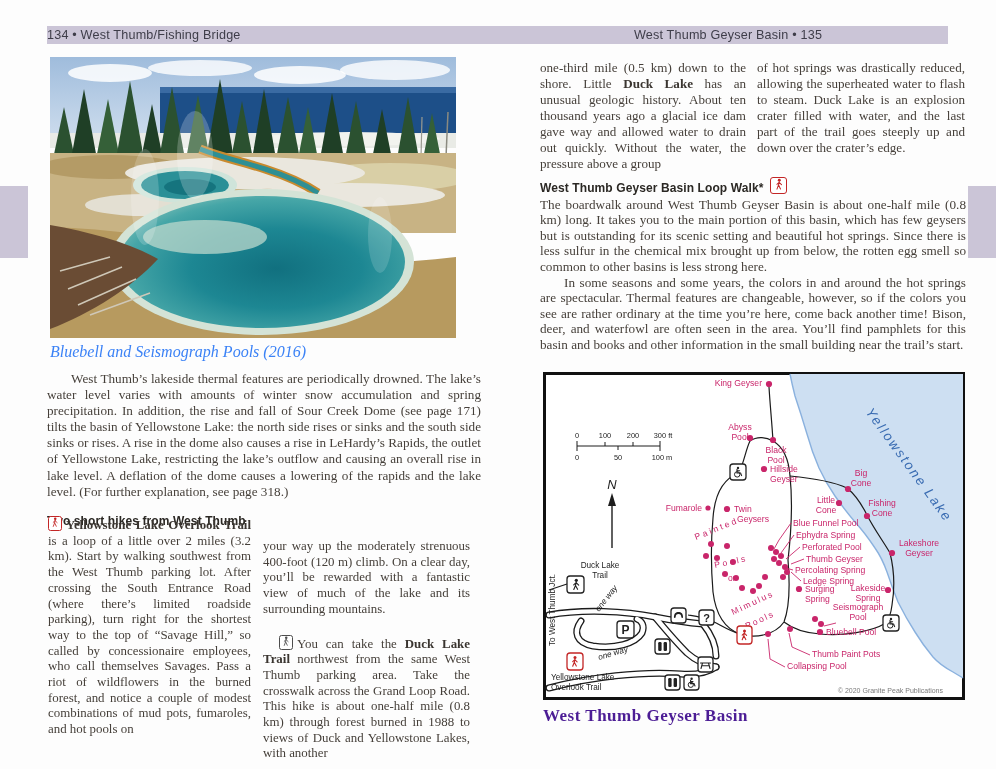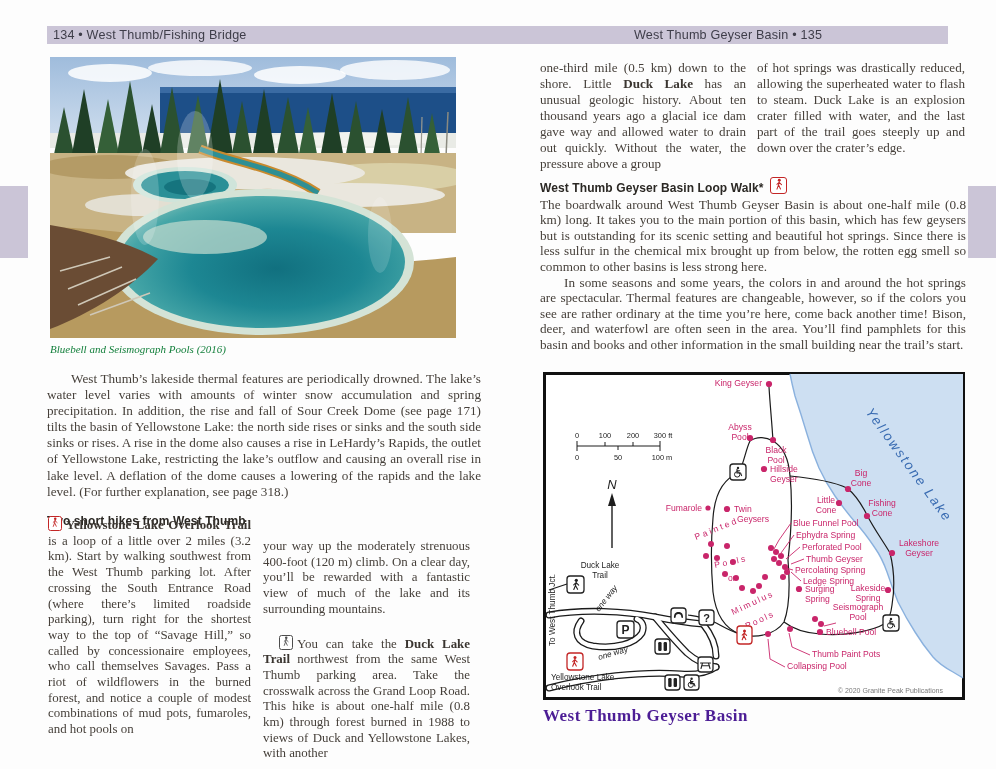--- a/index.html
+++ b/index.html
@@ -3,21 +3,21 @@
 <meta charset="utf-8">
 <style>
   html,body{margin:0;padding:0}
   body{width:996px;height:769px;position:relative;background:#fdfdfd;font-family:"Liberation Serif",serif;color:#453f39;overflow:hidden}
   .abs{position:absolute}
   .bar{background:#cbc5d7;height:18px;font-family:"Liberation Sans",sans-serif;font-size:12.6px;line-height:18px;color:#3e3d49;letter-spacing:.2px}
   .tab{background:#cbc5d7}
   .para{text-align:justify;font-size:13.2px;line-height:16.1px}
   .cols{text-align:justify;font-size:12.9px;line-height:15.7px}
   .head{font-family:"Liberation Sans",sans-serif;font-weight:bold;font-size:12px;color:#2b2824;letter-spacing:.1px}
-  .cap{font-style:italic;font-size:11px;color:#15803d}
+  .cap{font-style:italic;font-size:16px;color:#3b82f6}
   .mapcap{font-family:"Liberation Serif",serif;font-weight:bold;font-size:17px;color:#4c1d95;text-align:left;letter-spacing:.5px}
   .ind{display:block;text-indent:24px}
   b{color:#3a3530}
   .tico{display:inline-block;width:12px;height:13px;border:1.2px solid #c32626;border-radius:2.5px;vertical-align:-2px;margin-right:4px;background:#fff}
   .tico svg{display:block;width:10px;height:11px;margin:0 auto}
   .tico.dark{border-color:#4d4d4d}
   .hico{display:inline-block;width:15px;height:15px;border:1.4px solid #c32626;border-radius:3px;margin-left:7px;vertical-align:-2px;background:#fff}
   .hico svg{display:block;width:12px;height:13px;margin:0 auto}
   
   .map text{font-family:"Liberation Sans",sans-serif}
@@ -40,21 +40,21 @@
 <svg width="0" height="0" style="position:absolute">
   <symbol id="hiker" viewBox="0 0 12 14">
     <circle cx="6.3" cy="2.3" r="1.6" fill="currentColor"></circle>
     <path d="M6.3 3.9 L5.5 7.4 L3.8 12 M5.5 7.4 L7.6 11.8 M6.1 4.6 L3.7 6.8 M6.1 4.6 L8.7 7.1" stroke="currentColor" stroke-width="1.1" fill="none" stroke-linecap="round"></path>
   </symbol>
 </svg>
 
 <div class="abs tab" style="left:0;top:186px;width:28px;height:72px"></div>
 <div class="abs tab" style="left:968px;top:186px;width:28px;height:72px"></div>
 
-<div class="abs bar" style="left:47px;top:26px;width:476px;padding-left:6px;box-sizing:border-box">
+<div class="abs bar" style="left:47px;top:26px;width:476px;box-sizing:border-box">
   <span>134  •  West Thumb/Fishing Bridge</span>
 </div>
 
 <svg class="abs" style="left:50px;top:57px" width="406" height="281" viewBox="0 0 406 281">
   <defs>
     <linearGradient id="sky" x1="0" y1="0" x2="0" y2="1">
       <stop offset="0" stop-color="#9fbcdc"></stop>
         <stop offset="1" stop-color="#d2e0ef"></stop>
     </linearGradient>
     <radialGradient id="pool" cx="0.55" cy="0.55" r="0.75">

